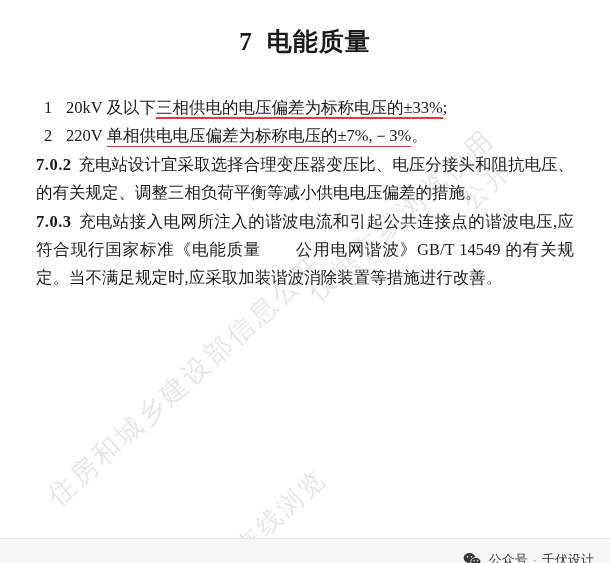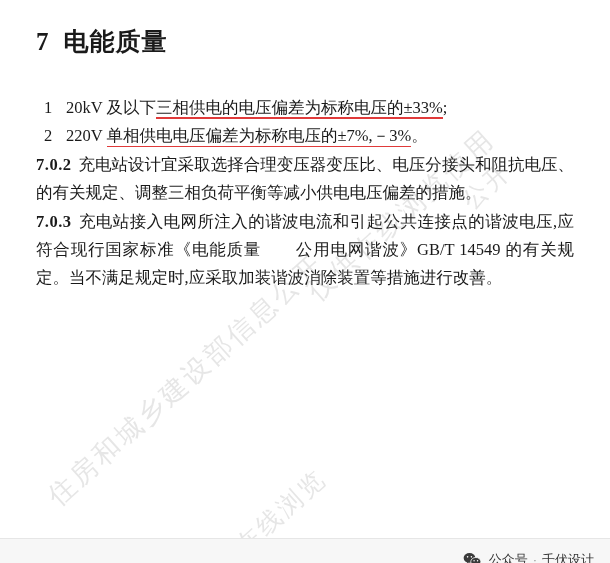--- a/index.html
+++ b/index.html
@@ -40,21 +40,21 @@
     white-space: nowrap;
     transform-origin: left top;
   }
   .wm-a { left: 40px;  top: 470px;  transform: rotate(-42deg); }
   .wm-b { left: 300px; top: 265px;  transform: rotate(-42deg); }
   .wm-c { left: 228px; top: 520px;  transform: rotate(-42deg); font-size: 25px; }
   .wm-d { left: 455px; top: 175px;  transform: rotate(-42deg); font-size: 25px; }
 
   
   .doc-title {
-    text-align: left;
+    text-align: center;
     font-size: 25px;
     font-weight: bold;
     letter-spacing: 1px;
     margin: 17px 0 0 0;
     padding-top: 8px;
   }
   .doc-title .num { margin-right: 14px; }
 
   .body-wrap {
     margin-top: 36px;

